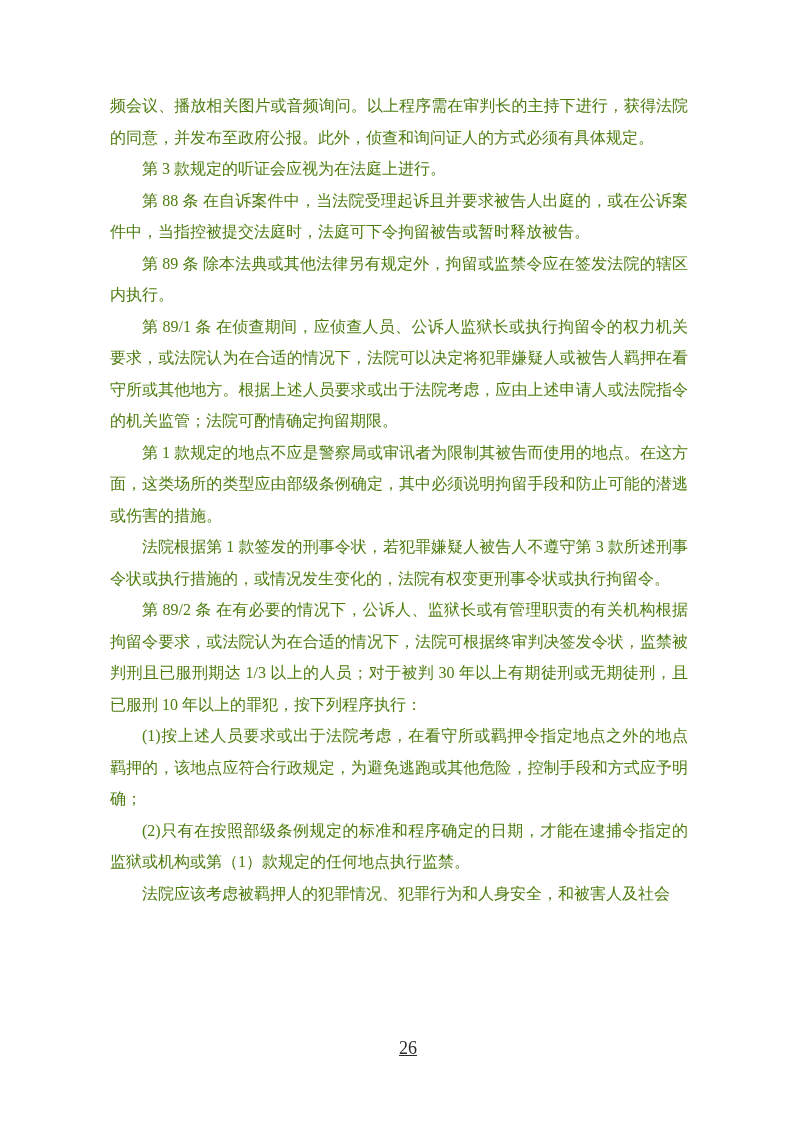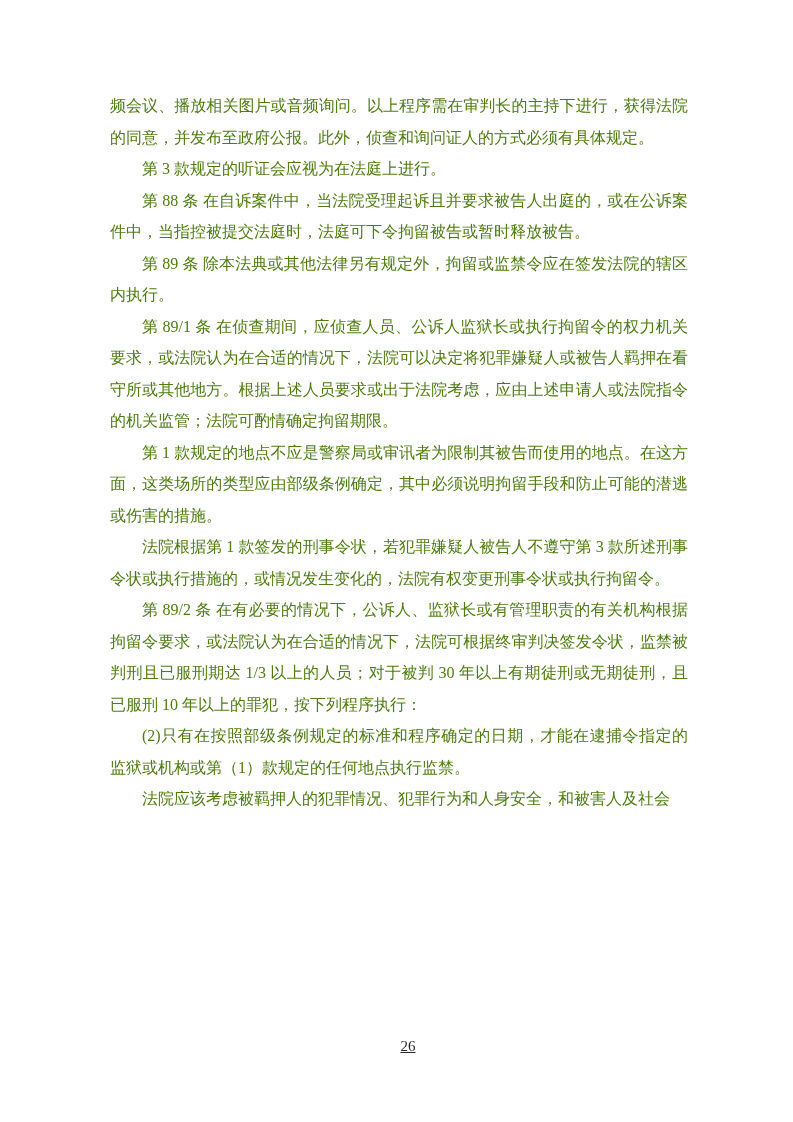--- a/index.html
+++ b/index.html
@@ -33,21 +33,21 @@
     text-indent: 2em;
   }
   .article-no {
     font-weight: normal;
   }
   .footer {
     position: absolute;
     top: 1038px;
     left: 408px;
     transform: translateX(-50%);
-    font-size: 15px;
+    font-size: 18px;
     color: #2a2a2a;
     font-family: "Liberation Serif", "DejaVu Serif", serif;
     text-decoration: underline;
   }
 </style>
 </head>
 <body>
 
 <div class="page">
 
@@ -63,20 +63,21 @@
 
     <p class="para indent"><span class="article-no">第 89/1 条</span> <span>在侦查期间，应侦查人员、公诉人监狱长或执行拘留令的权力机关要求，或法院认为在合适的情况下，法院可以决定将犯罪嫌疑人或被告人羁押在看守所或其他地方。根据上述人员要求或出于法院考虑，应由上述申请人或法院指令的机关监管；法院可酌情确定拘留期限。</span></p>
 
 
     <p class="para indent"><span>第 1 款规定的地点不应是警察局或审讯者为限制其被告而使用的地点。在这方面，这类场所的类型应由部级条例确定，其中必须说明拘留手段和防止可能的潜逃或伤害的措施。</span></p>
 
     <p class="para indent"><span>法院根据第 1 款签发的刑事令状，若犯罪嫌疑人被告人不遵守第 3 款所述刑事令状或执行措施的，或情况发生变化的，法院有权变更刑事令状或执行拘留令。</span></p>
 
     <p class="para indent"><span class="article-no">第 89/2 条</span> <span>在有必要的情况下，公诉人、监狱长或有管理职责的有关机构根据拘留令要求，或法院认为在合适的情况下，法院可根据终审判决签发令状，监禁被判刑且已服刑期达 1/3 以上的人员；对于被判 30 年以上有期徒刑或无期徒刑，且已服刑 10 年以上的罪犯，按下列程序执行：</span></p>
 
+    <p class="para indent"><span>(1)按上述人员要求或出于法院考虑，在看守所或羁押令指定地点之外的地点羁押的，该地点应符合行政规定，为避免逃跑或其他危险，控制手段和方式应予明确；</span></p>
 
     <p class="para indent"><span>(2)只有在按照部级条例规定的标准和程序确定的日期，才能在逮捕令指定的监狱或机构或第（1）款规定的任何地点执行监禁。</span></p>
 
 
     <p class="para indent"><span>法院应该考虑被羁押人的犯罪情况、犯罪行为和人身安全，和被害人及社会</span></p>
 
   </div>
 
   <div class="footer">26</div>
 

